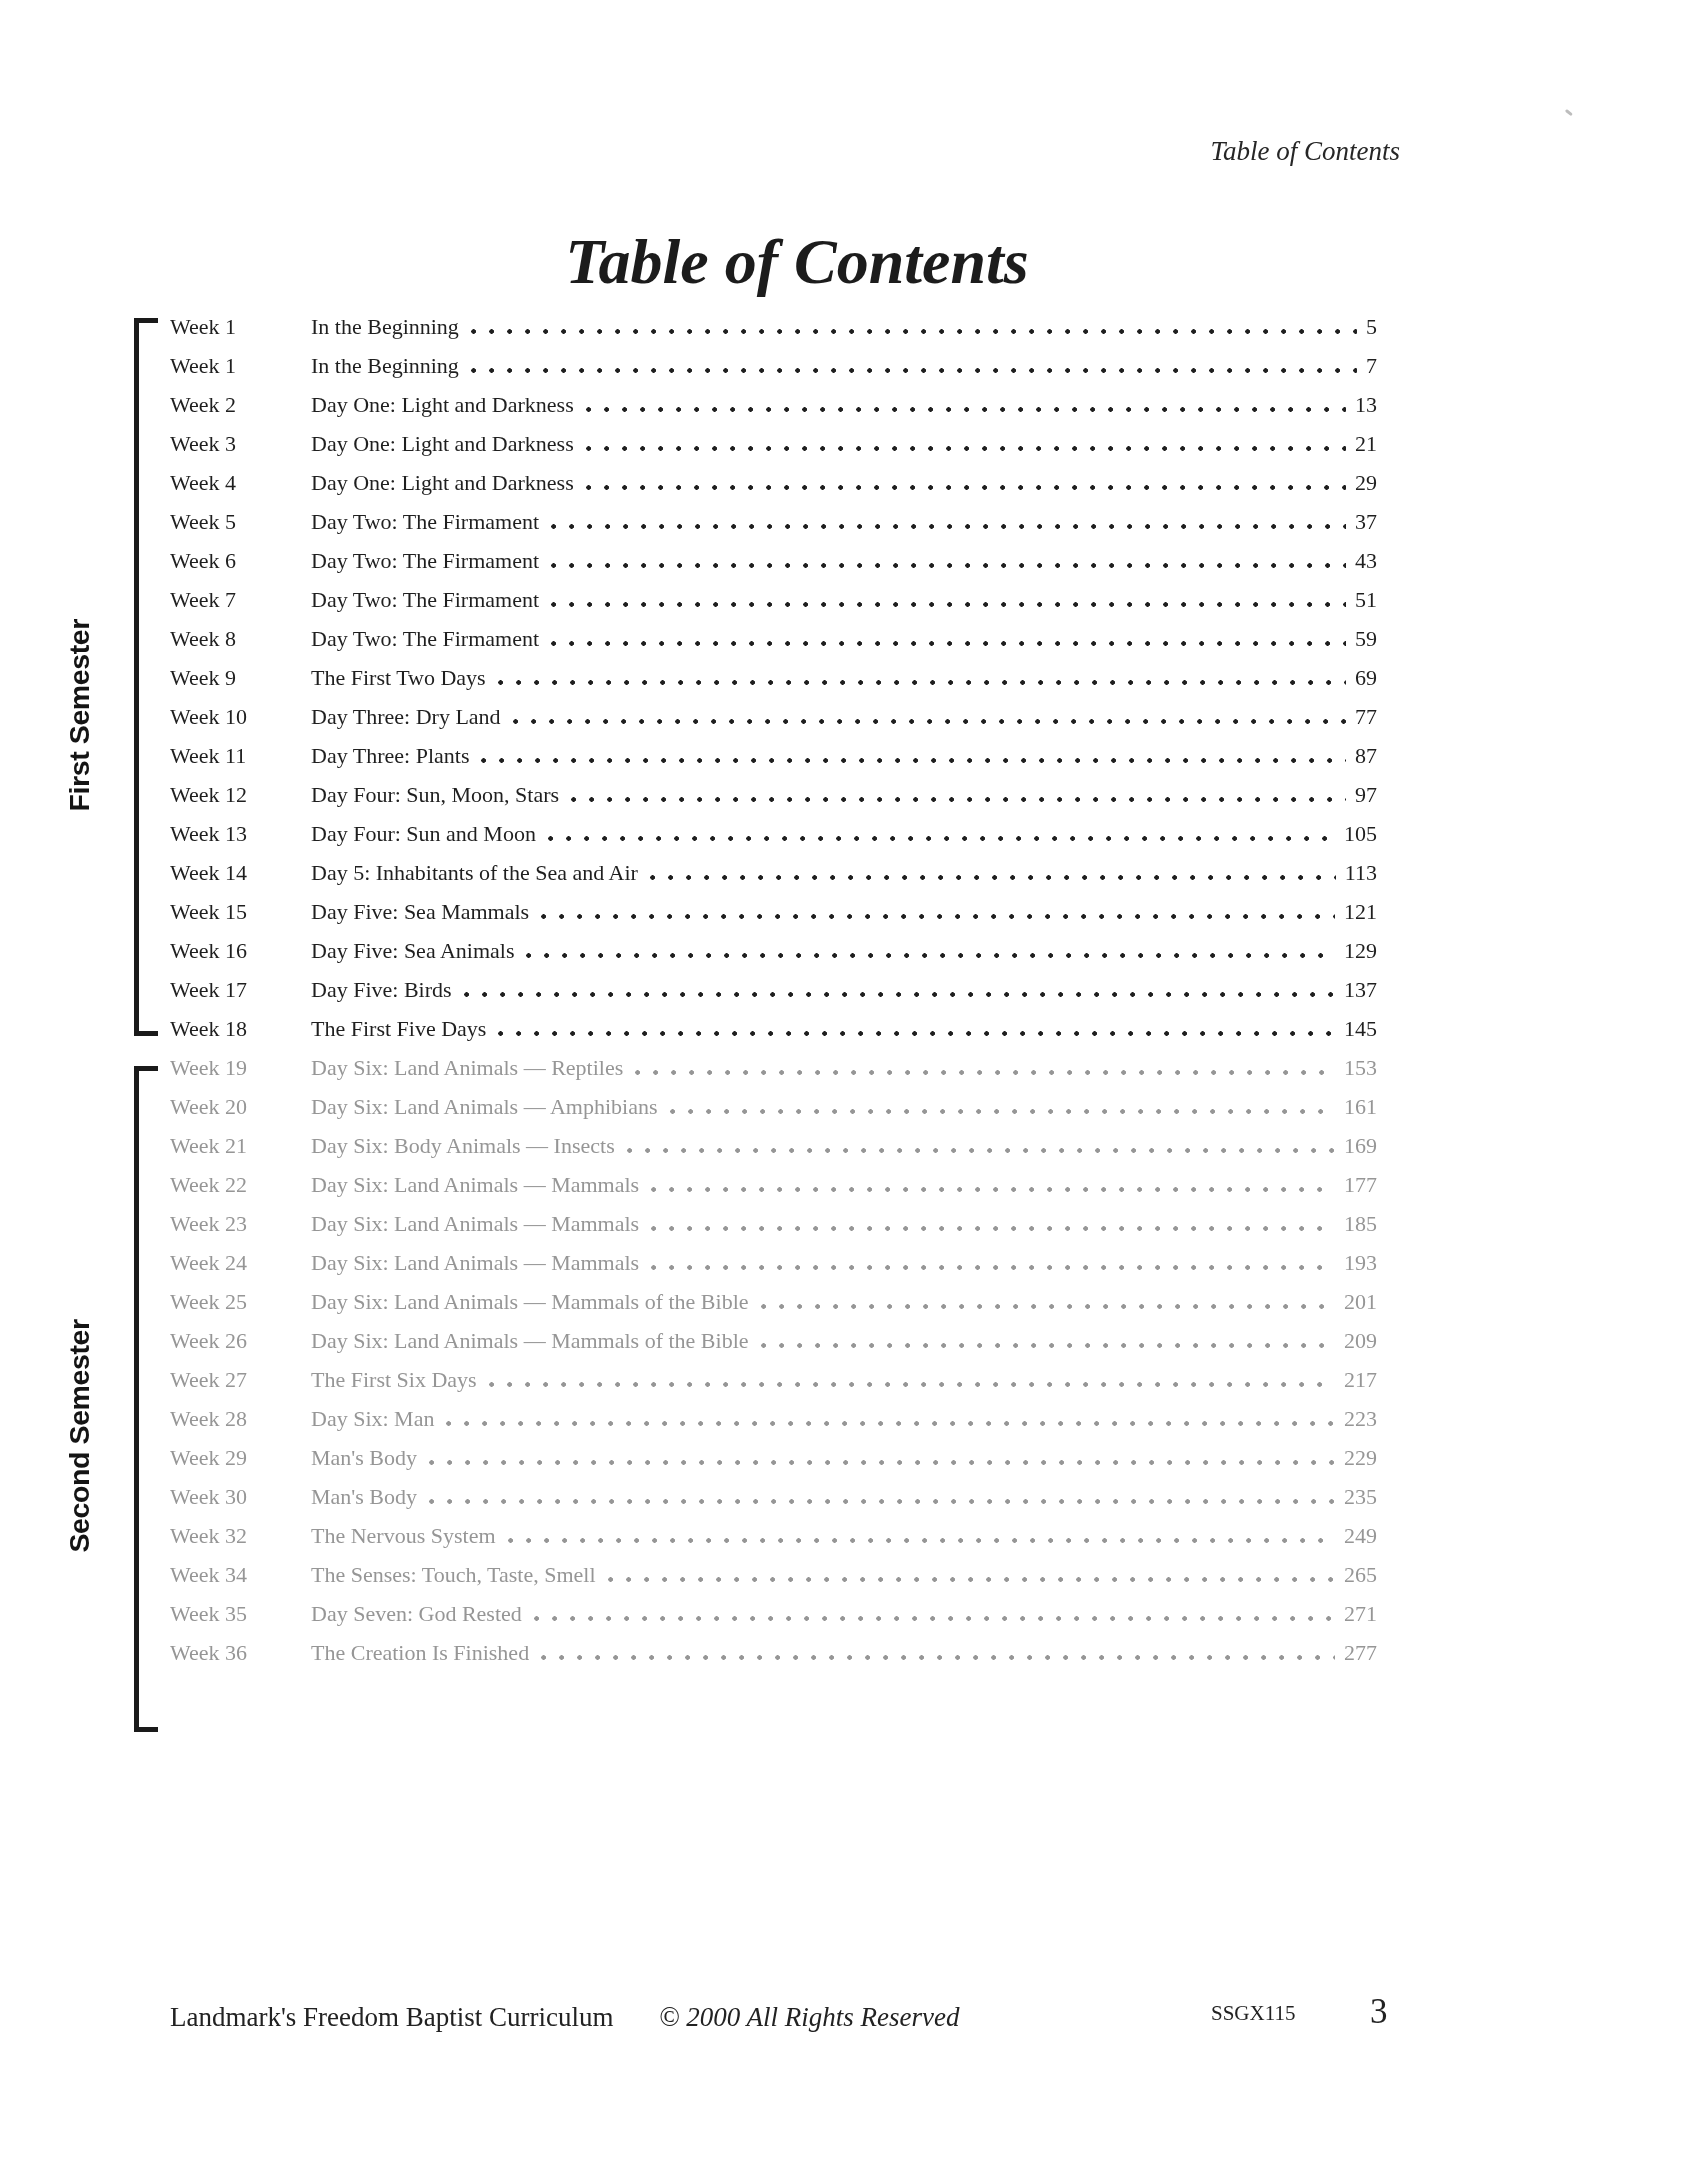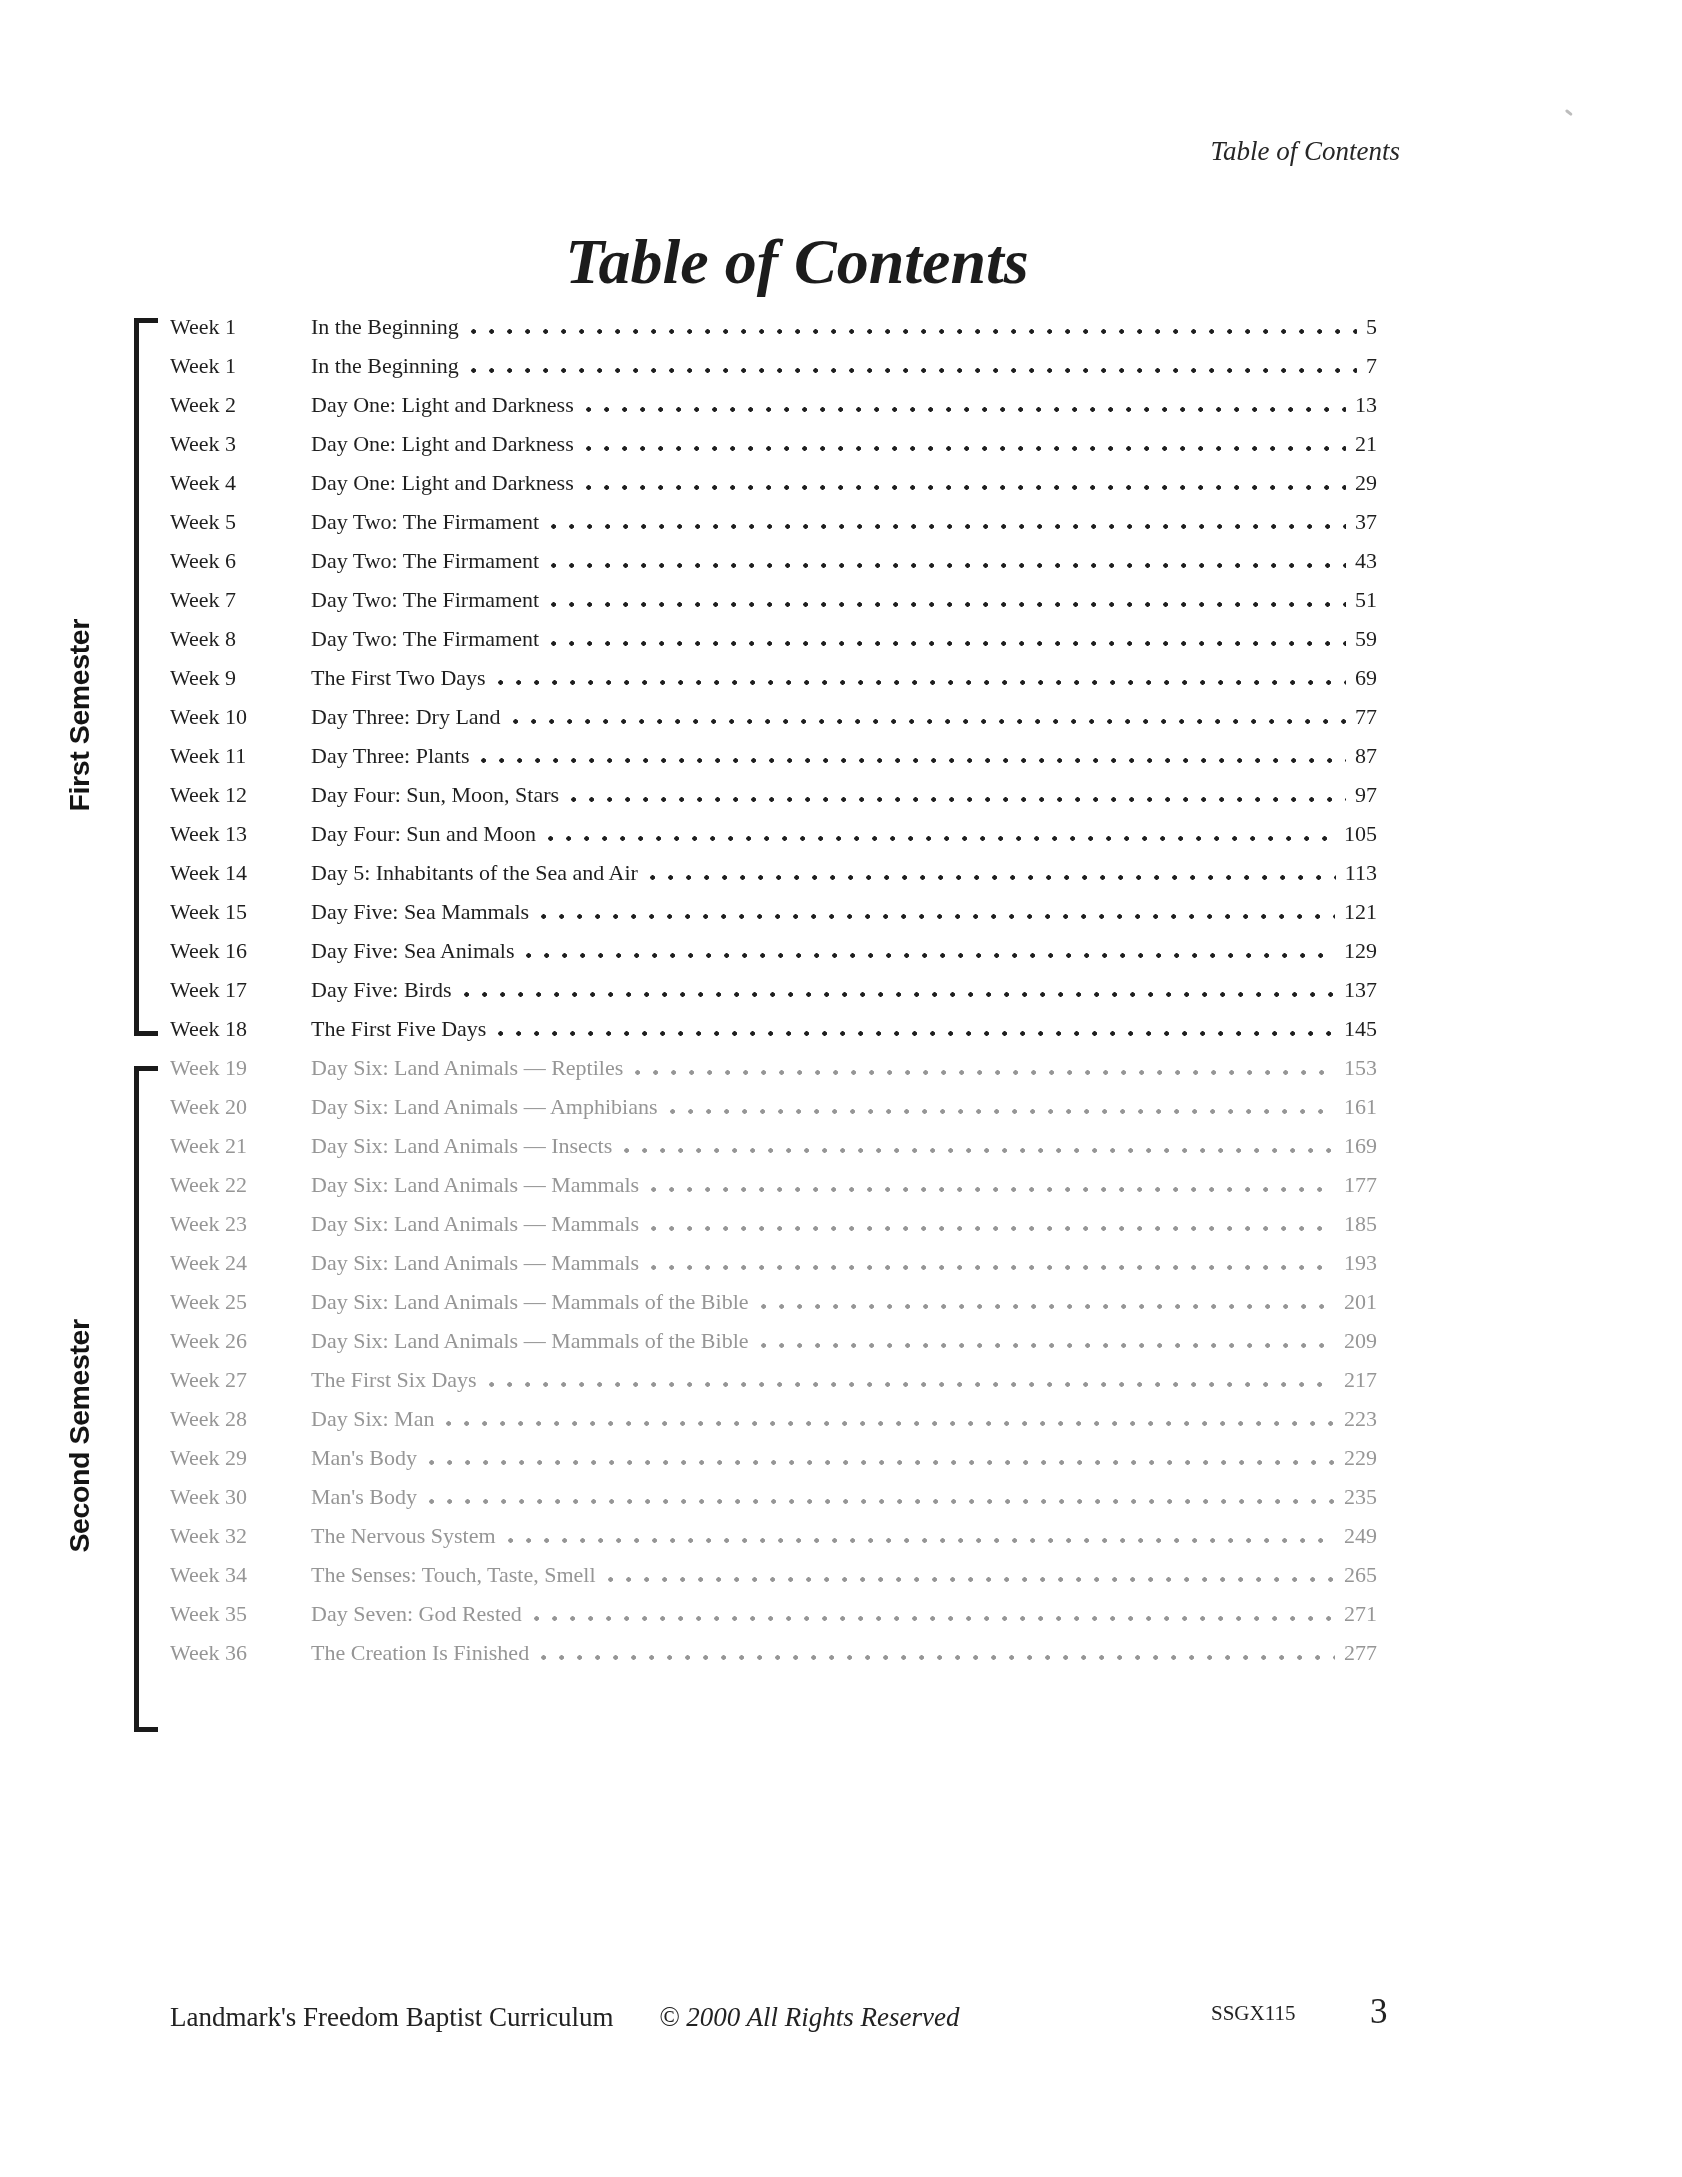--- a/index.html
+++ b/index.html
@@ -257,21 +257,21 @@
 
     <div class="toc-row muted">
       <span class="wk">Week 20</span>
       <span class="tt">Day Six: Land Animals — Amphibians</span>
       <span class="leader"></span>
       <span class="pg">161</span>
     </div>
 
     <div class="toc-row muted">
       <span class="wk">Week 21</span>
-      <span class="tt">Day Six: Land Animals — Insects</span>
+      <span class="tt">Day Six: Body Animals — Insects</span>
       <span class="leader"></span>
       <span class="pg">169</span>
     </div>
 
     <div class="toc-row muted">
       <span class="wk">Week 22</span>
       <span class="tt">Day Six: Land Animals — Mammals</span>
       <span class="leader"></span>
       <span class="pg">177</span>
     </div>

